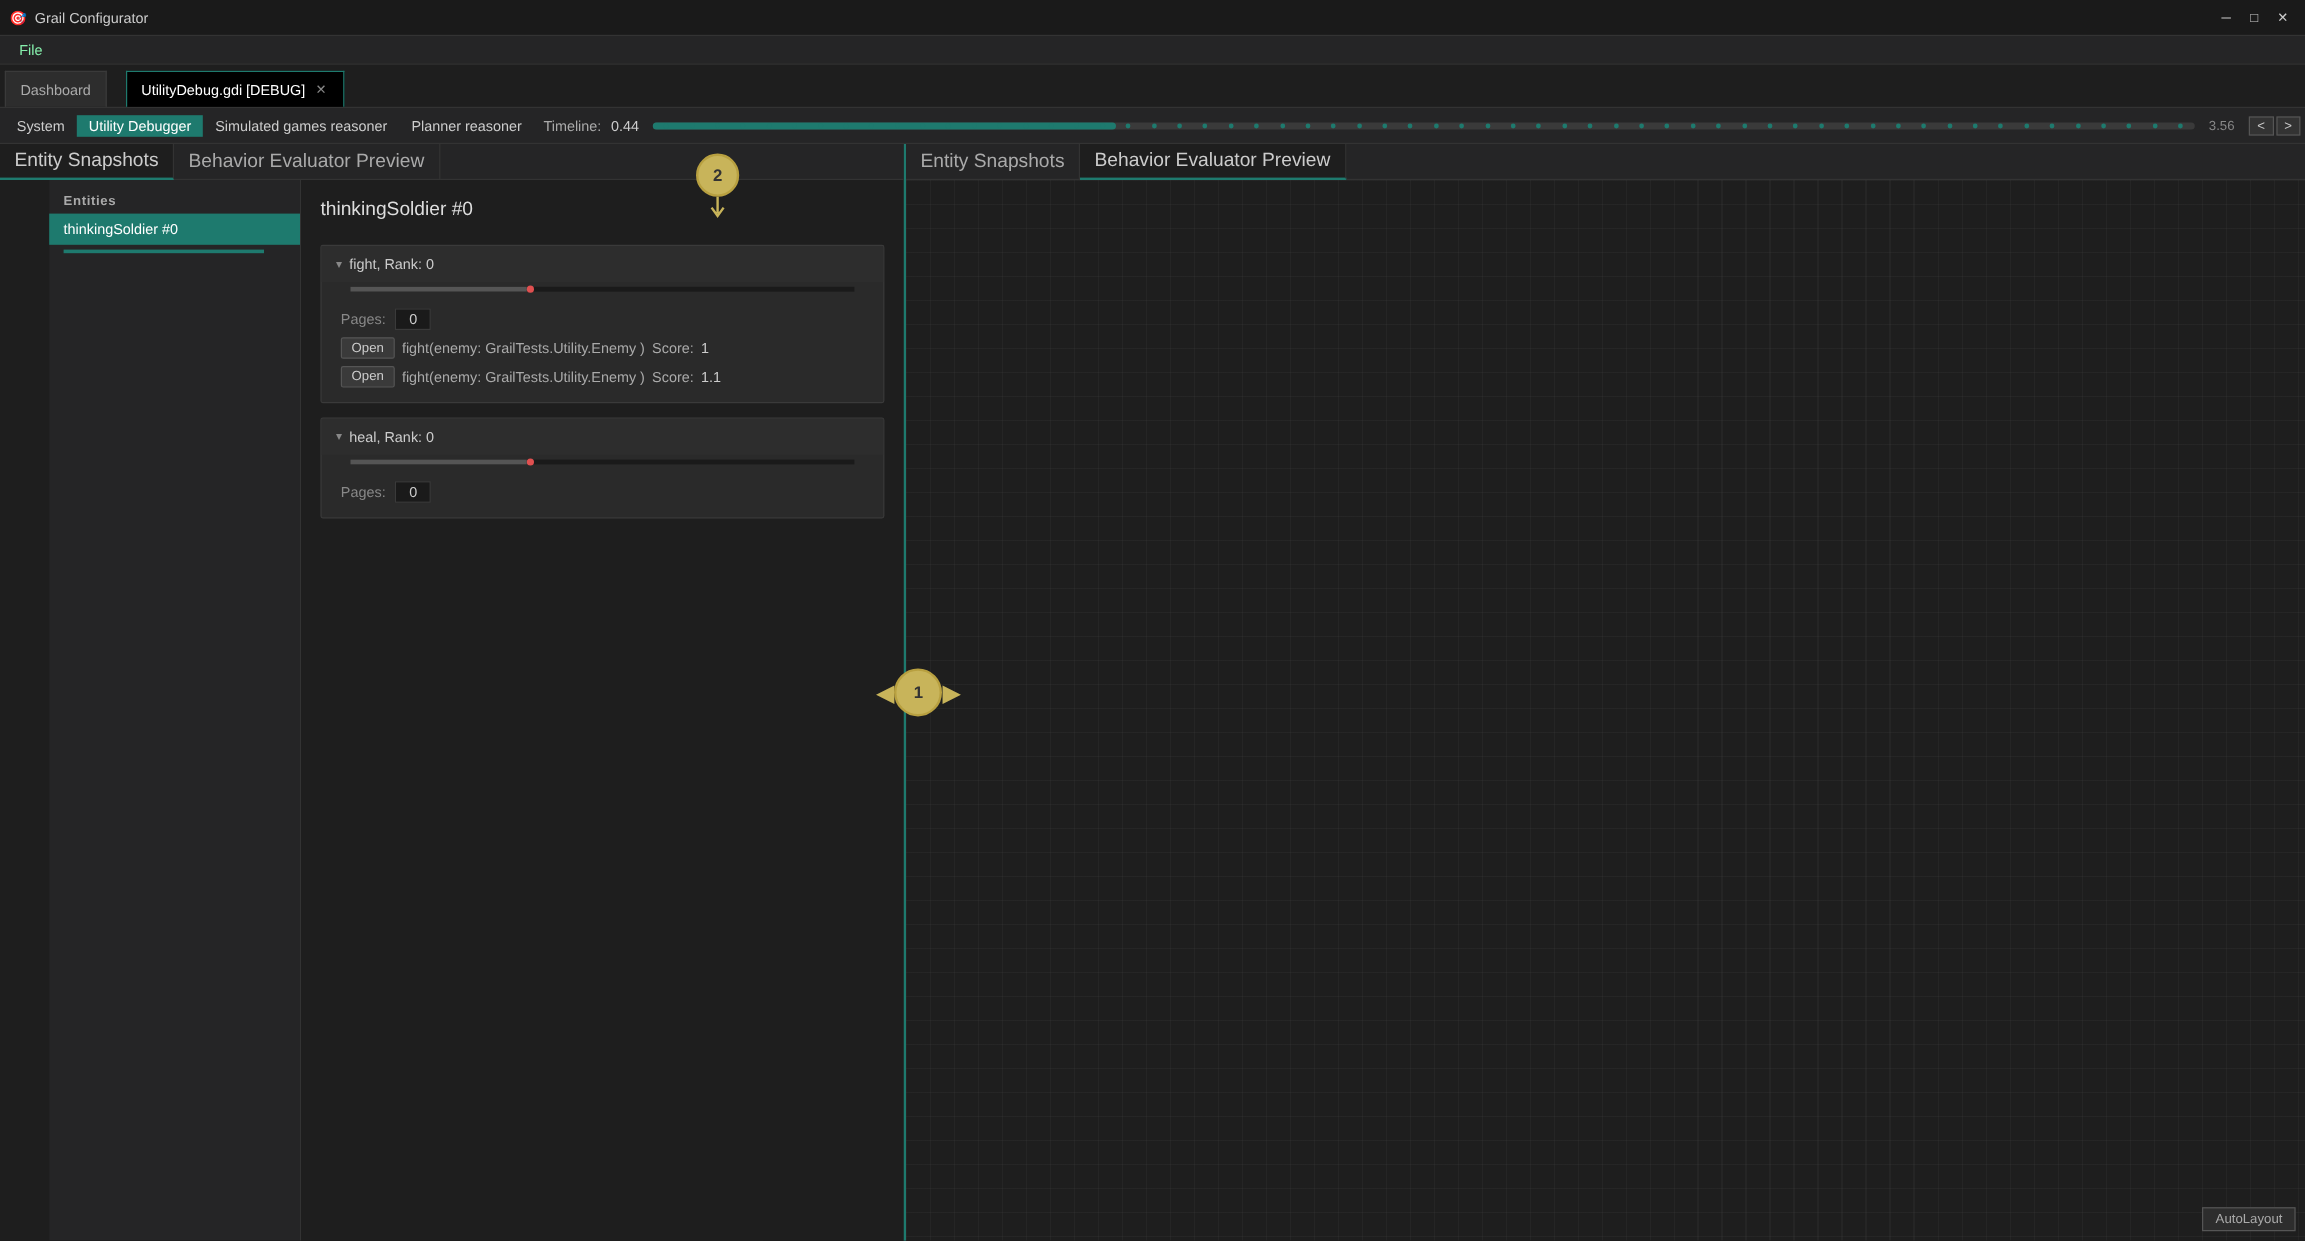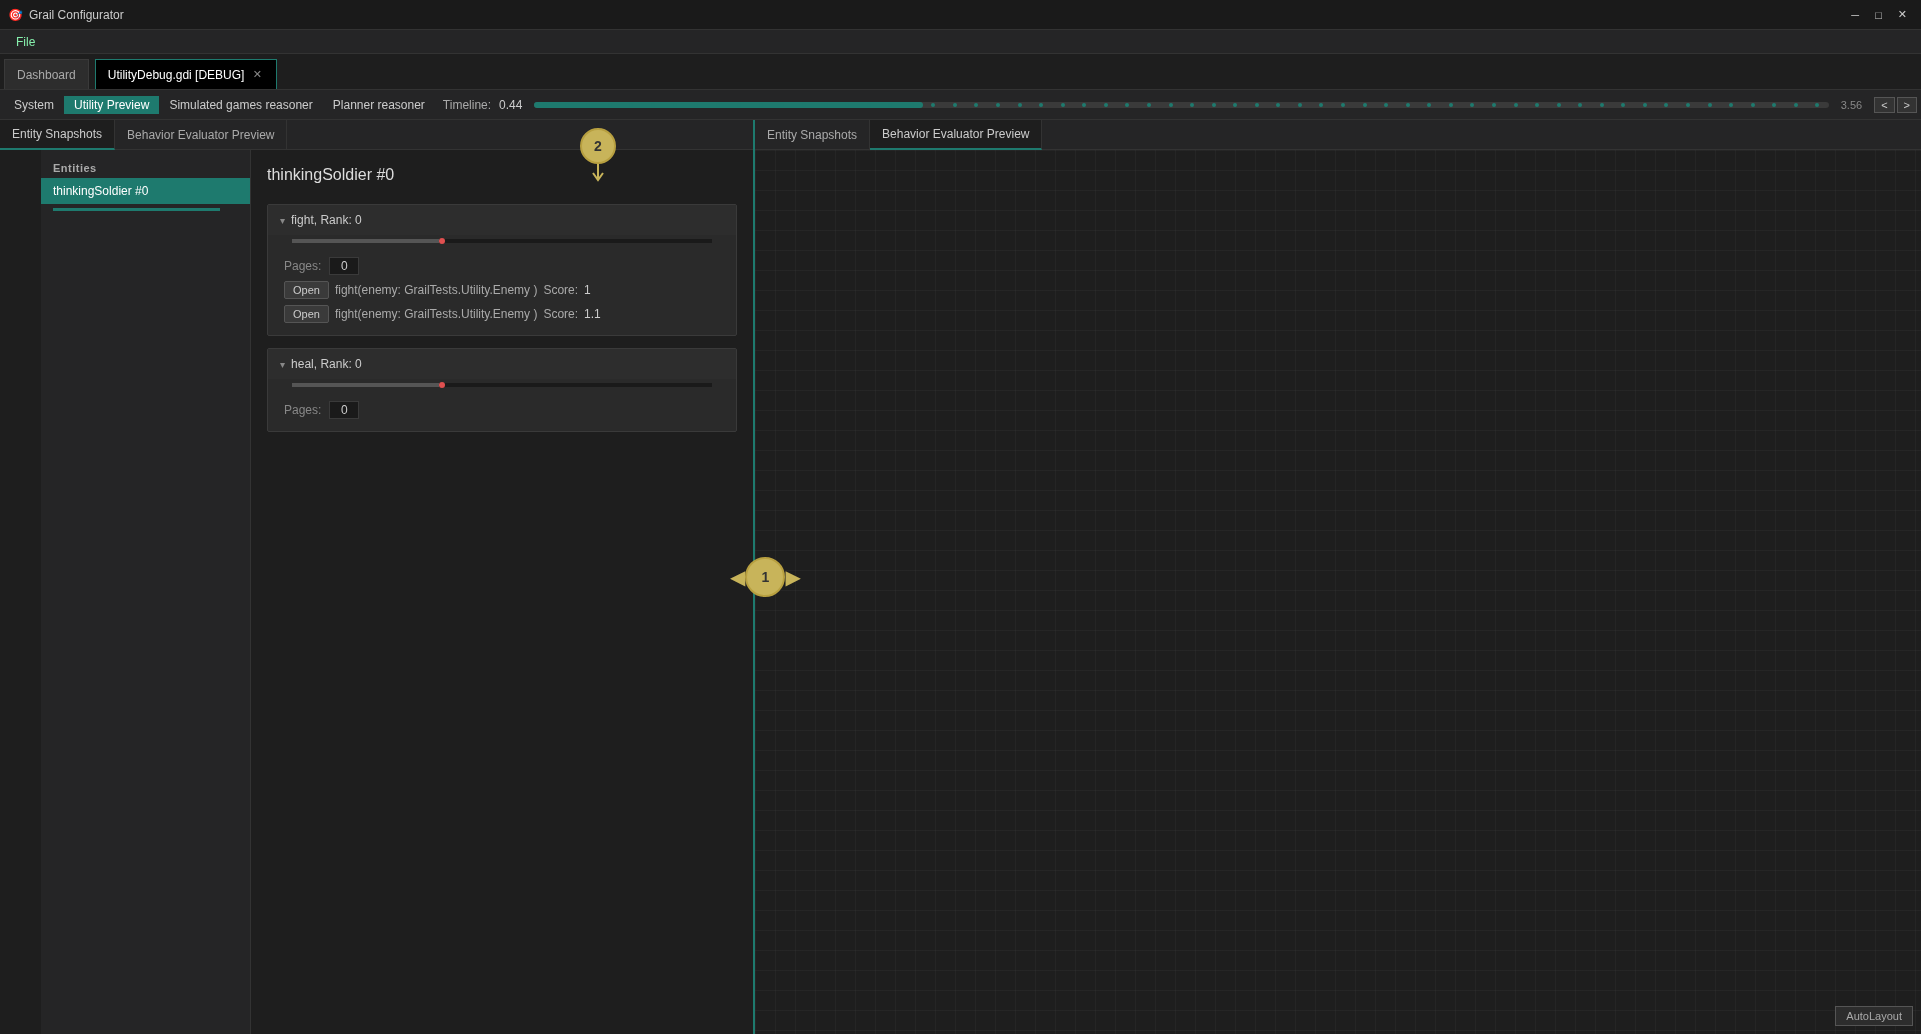--- a/index.html
+++ b/index.html
@@ -73,21 +73,21 @@
       padding: 0 12px;
       display: flex;
       align-items: center;
       gap: 6px;
       cursor: pointer;
       font-size: 12px;
       background: #2d2d2d;
       border: 1px solid #3a3a3a;
       border-bottom: none;
       color: #aaa;
-      margin-right: 6px;
+      margin-right: 16px;
     }
     .tab.active {
       background: #000000;
       color: #ffffff;
       border-color: #1e7a6e;
     }
     .tab .close-btn {
       cursor: pointer;
       font-size: 11px;
       color: #888;
@@ -207,21 +207,21 @@
       display: flex;
       align-items: center;
       border-bottom: 1px solid #333;
     }
     .panel-tab {
       height: 30px;
       padding: 0 12px;
       display: flex;
       align-items: center;
       cursor: pointer;
-      font-size: 12px;
+      font-size: 16px;
       color: #aaa;
       border-right: 1px solid #333;
     }
     .panel-tab.active {
       background: #1e1e1e;
       color: #cccccc;
       border-bottom: 2px solid #1e7a6e;
     }
 
     
@@ -456,21 +456,21 @@
     <span>Dashboard</span>
   </div>
   <div class="tab active">
     <span>UtilityDebug.gdi [DEBUG]</span>
     <span class="close-btn">✕</span>
   </div>
 </div>
 
 <div id="toolbar">
   <button class="toolbar-btn">System</button>
-  <button class="toolbar-btn active">Utility Preview</button>
+  <button class="toolbar-btn active">Utility Debugger</button>
   <button class="toolbar-btn">Simulated games reasoner</button>
   <button class="toolbar-btn">Planner reasoner</button>
   <div id="timeline-section">
     <span id="timeline-label">Timeline:</span>
     <span id="timeline-value">0.44</span>
     <div id="timeline-track">
       <div id="timeline-fill"></div>
       <div id="timeline-dots">
 
       <div class="timeline-dot"></div>

